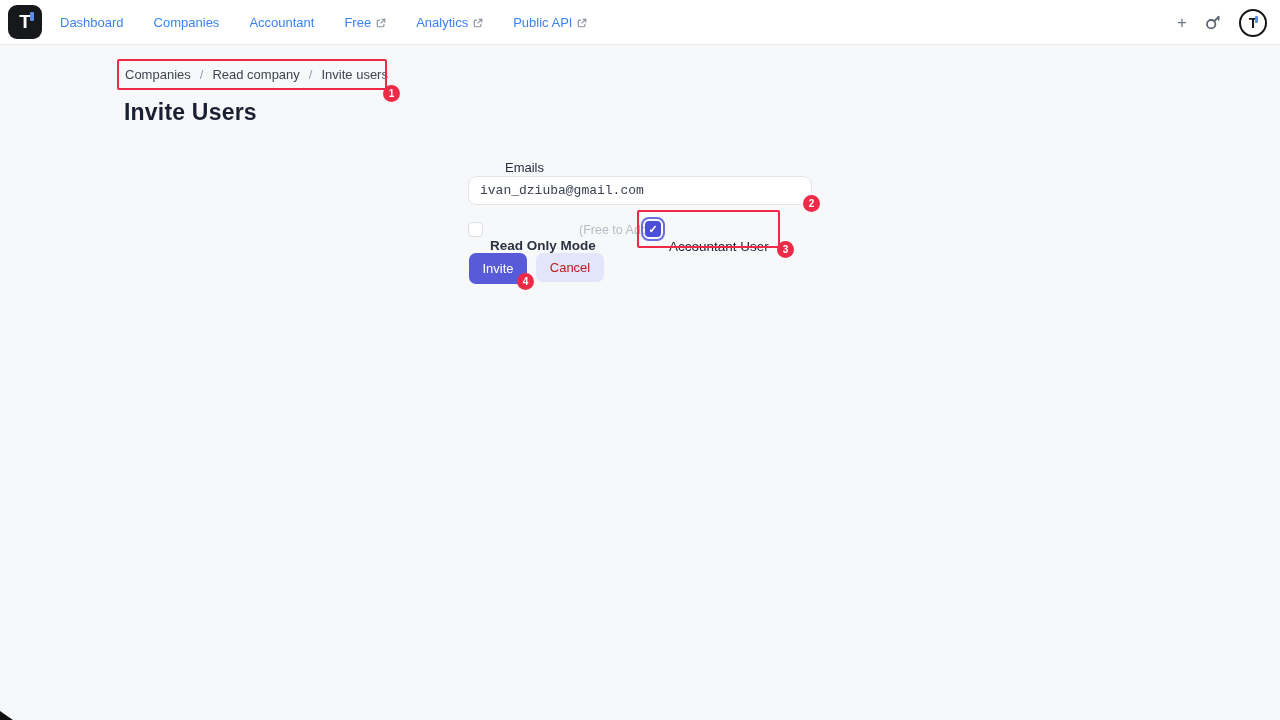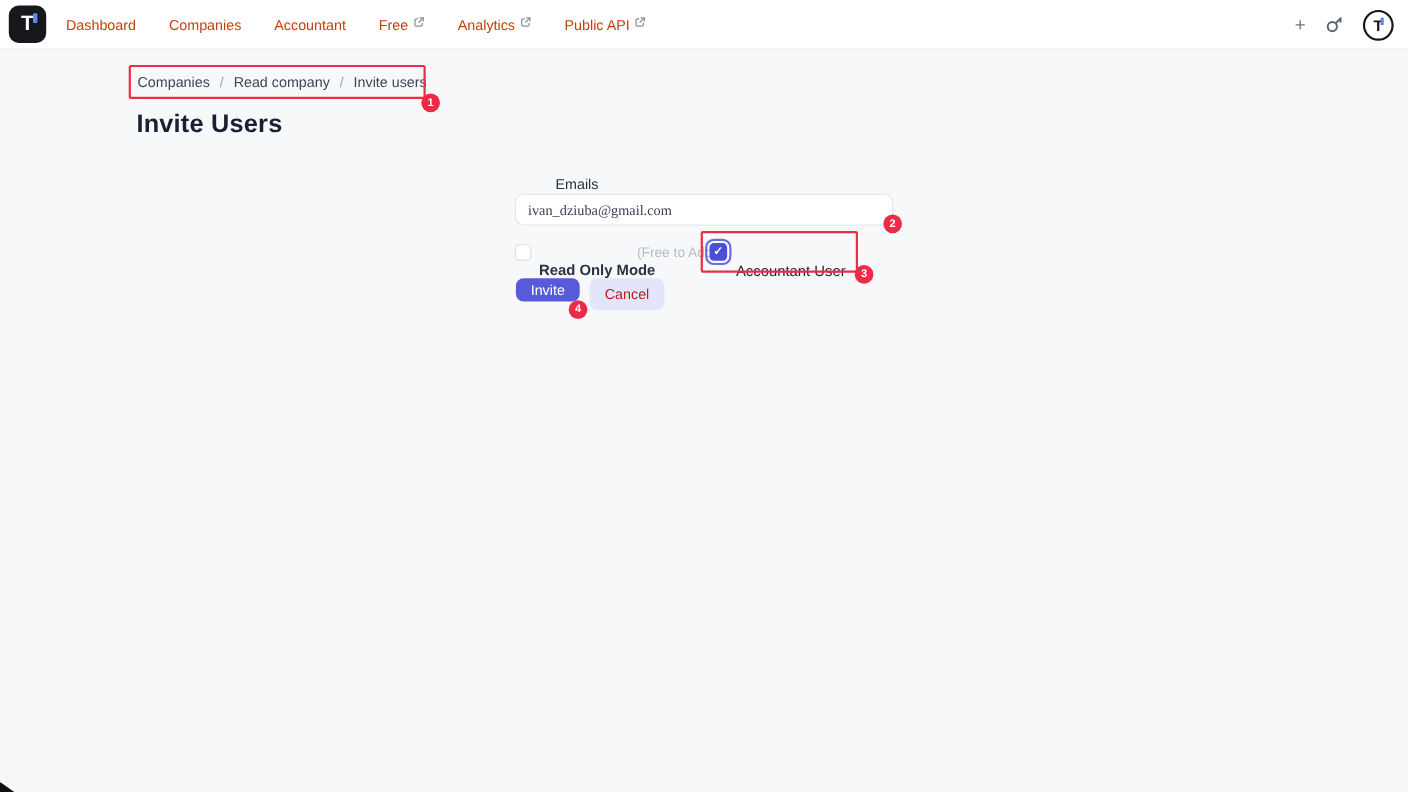--- a/index.html
+++ b/index.html
@@ -20,22 +20,22 @@
     position: absolute; left: 0; top: 0; width: 100%; height: 100%;
     display: flex; align-items: center; justify-content: center;
     font-weight: 700; font-size: 19px; color: #ffffff;
   }
   .logo-accent {
     position: absolute; right: 8px; top: 7px; width: 4px; height: 9px;
     background: #5b8bef; border-radius: 1px;
   }
   .nav { position: absolute; left: 60px; top: 0; height: 45px; display: flex; align-items: center; gap: 30px; }
   .nav-item {
-    display: flex; gap: 5px;
-    font-size: 13px; color: #c2410c; cursor: pointer; white-space: nowrap;
+    display: flex; align-items: center; gap: 5px;
+    font-size: 13px; color: #3b82f6; cursor: pointer; white-space: nowrap;
   }
   .ext-icon { width: 10px; height: 10px; color: #8a92a0; display: inline-block; }
   .header-right {
     position: absolute; right: 13px; top: 0; height: 45px;
     display: flex; align-items: center; gap: 17px;
   }
   .plus-icon { font-size: 17px; color: #6b7482; cursor: pointer; line-height: 1; }
   .search-icon { width: 18px; height: 18px; color: #5d6574; cursor: pointer; }
   .avatar {
     position: relative; width: 28px; height: 28px; border-radius: 50%;
@@ -68,40 +68,40 @@
     position: absolute; left: 124px; top: 99px;
     font-size: 23px; font-weight: 700; color: #1a2032; letter-spacing: 0.2px;
   }
 
   
   .emails-label { position: absolute; left: 469px; top: 160px; font-size: 13px; color: #272e3d; margin-left: 36px; }
   .emails-input {
     position: absolute; left: 468px; top: 176px; width: 344px; height: 29px;
     background: #ffffff; border: 1px solid #e4e5ea; border-radius: 8px;
     padding: 0 11px; font-size: 13px; color: #3a4150; outline: none;
-    font-family: Liberation Serif, serif;
+    font-family: Liberation Mono, monospace;
   }
   .checkbox-row { position: absolute; left: 468px; top: 221px; height: 18px; }
   .cb-unchecked {
     position: absolute; left: 0px; top: 1px; width: 15px; height: 15px;
     background: #ffffff; border: 1.5px solid #dcdee4; border-radius: 4px; cursor: pointer;
   }
   .readonly-label { position: absolute; left: 22px; top: 1px; font-size: 13.5px; font-weight: 600; color: #2a3140; white-space: nowrap; cursor: pointer; margin-top: 16px; }
   .readonly-hint { position: absolute; left: 111px; top: 2px; font-size: 12.5px; color: #b7bcc6; white-space: nowrap; }
   .cb-checked {
     position: absolute; left: 177px; top: 0px; width: 16px; height: 16px;
     background: #4b4fd8; border-radius: 4px; cursor: pointer;
     outline: 2px solid #6a6de2; outline-offset: 2px;
     display: flex; align-items: center; justify-content: center;
   }
   .cb-check-glyph { color: #ffffff; font-size: 11px; font-weight: 700; line-height: 1; }
   .accountant-label { position: absolute; left: 201px; top: 18px; font-size: 13.5px; font-weight: 500; color: #1c222f; white-space: nowrap; cursor: pointer; }
 
   .invite-btn {
-    position: absolute; left: 469px; top: 253px; width: 58px; height: 21px;
+    position: absolute; left: 469px; top: 253px; width: 58px; height: 31px;
     background: #575ad9; color: #ffffff; border: none; border-radius: 7px;
     font-size: 13px; font-weight: 500; cursor: pointer;
     font-family: "Liberation Sans", sans-serif;
   }
   .cancel-btn {
     position: absolute; left: 536px; top: 253px; width: 68px; height: 29px;
     background: #e3e5fb; color: #b91c1c; border: none; border-radius: 7px;
     font-size: 13px; font-weight: 500; cursor: pointer;
     font-family: "Liberation Sans", sans-serif;
   }

